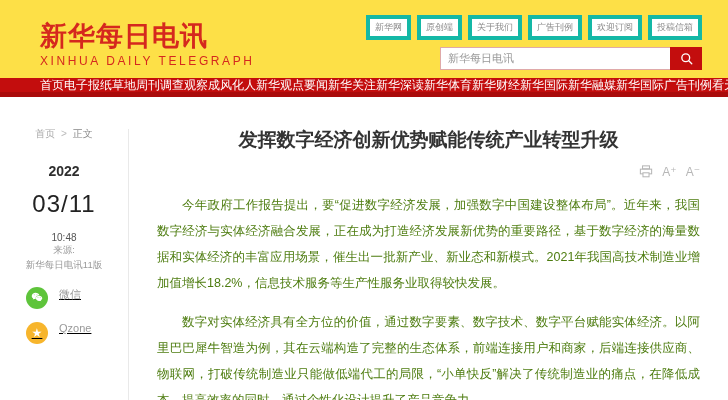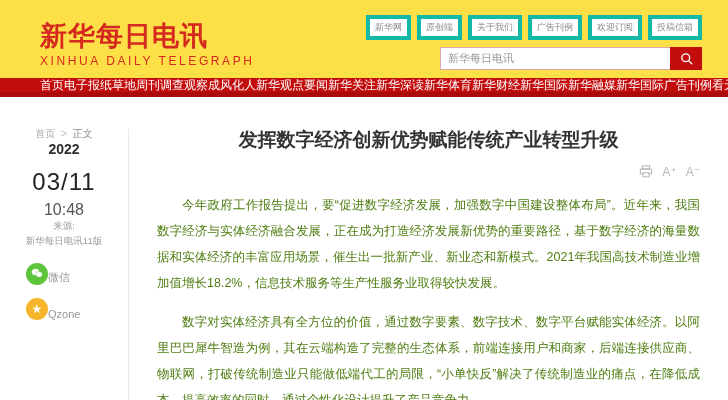--- a/index.html
+++ b/index.html
@@ -37,26 +37,26 @@
     padding:0 40px; color:#fff; font-size:12px;
   }
   .nav-item { white-space:nowrap; cursor:pointer; line-height:19px; }
   
   .main { display:flex; padding-top:30px; }
   .sidebar { width:128px; flex-shrink:0; text-align:center; }
   .breadcrumb { font-size:10px; color:#aaa; }
   .breadcrumb .crumb-home { color:#aaa; cursor:pointer; }
   .breadcrumb .crumb-sep { margin:0 3px; color:#bbb; }
   .breadcrumb .crumb-cur { color:#888;margin-top:48px; }
-  .date-year { font-size:14px; font-weight:bold; color:#2e2e2e; }
+  .date-year { margin-top:22px; font-size:14px; font-weight:bold; color:#2e2e2e; }
   .date-md { font-size:24px; color:#222; margin-top:11px; letter-spacing:1px; }
-  .date-time { font-size:16px; color:#555; margin-top:5px; }
+  .date-time { font-size:10px; color:#555; margin-top:14px; }
   .source { margin-top:0; font-size:9.5px; color:#9a9a9a; line-height:1.55; }
   .share { margin-top:15px; }
-  .share-item { display:flex; align-items:flex-end; margin:0 0 13px 26px; cursor:pointer; }
+  .share-item { display:flex; align-items:flex-start; gap:11px; margin:0 0 13px 26px; cursor:pointer;text-decoration:underline; }
   .share-circle {
     width:22px; height:22px; border-radius:50%; flex-shrink:0;
     display:flex; align-items:center; justify-content:center; color:#fff;
   }
   .circle-wechat { background:#5ec43b; }
   .circle-weibo  { background:#e6453c; }
   .circle-qzone  { background:#f7b52c; font-size:12px; line-height:1; }
   .share-label { font-size:11px; color:#999; }
   .divider { width:1px; background:#e9e9e9; margin-top:2px; }
   

